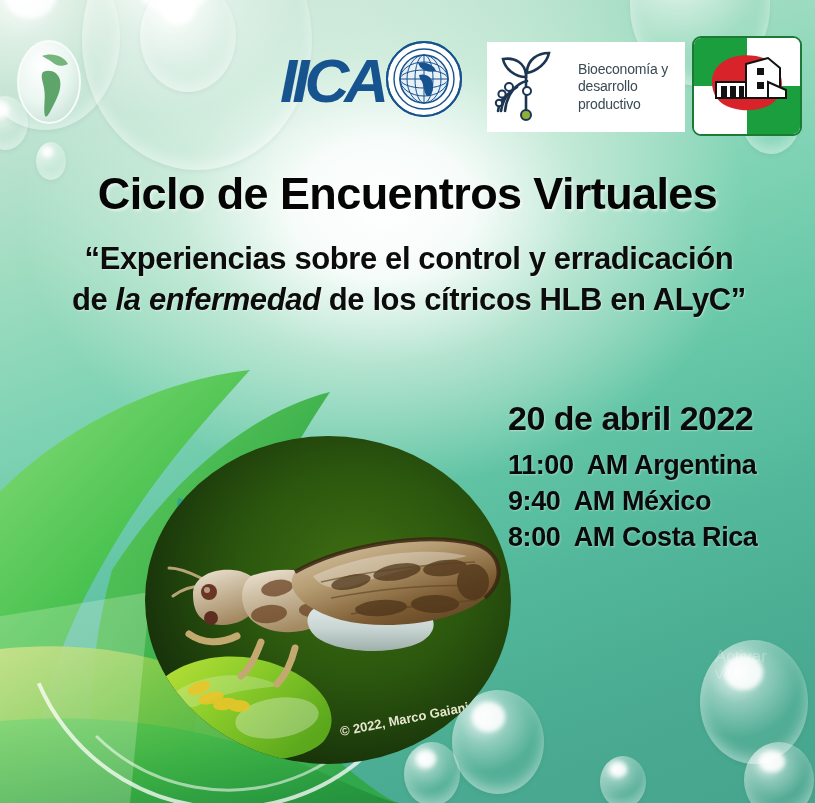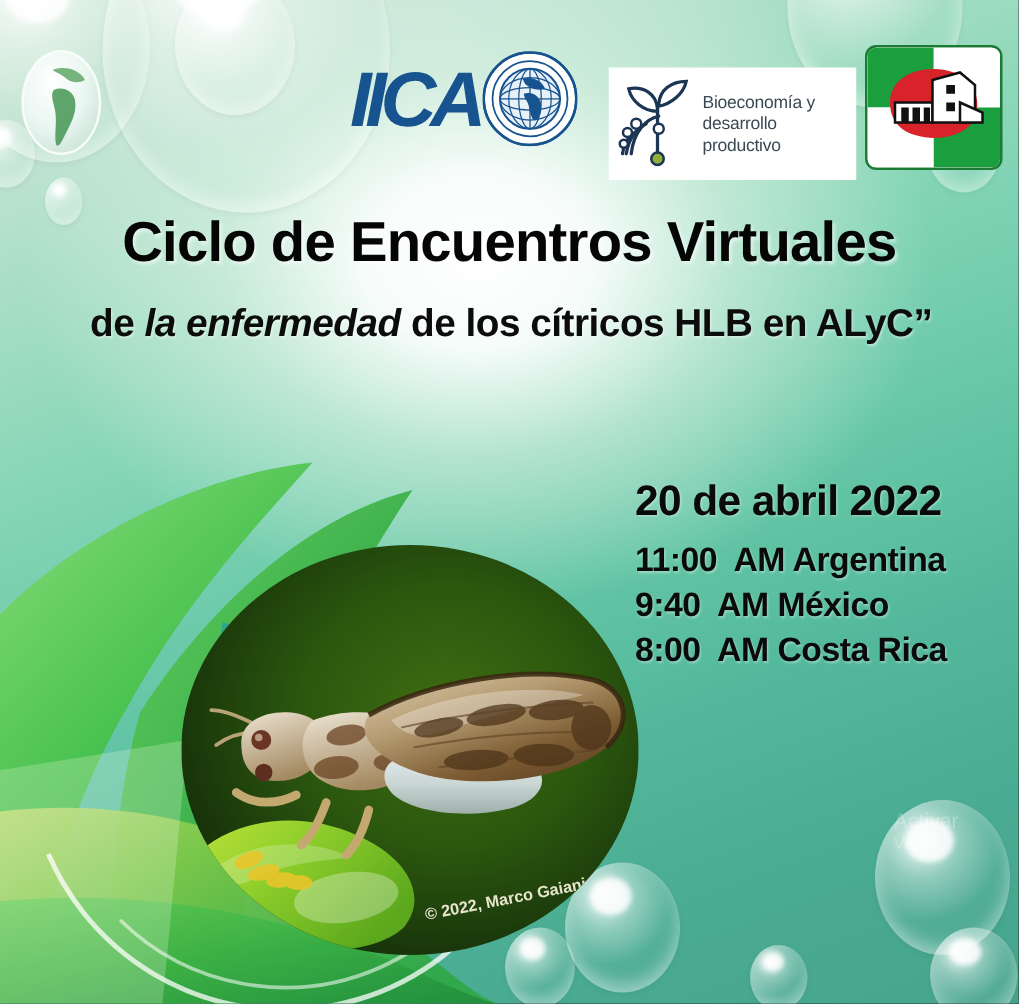--- a/index.html
+++ b/index.html
@@ -58,22 +58,22 @@
   
   .iica{position:absolute;left:280px;top:26px;width:200px;height:82px;display:flex;align-items:center;}
   .iica-word{
     font-family:"Liberation Sans","DejaVu Sans",sans-serif;
     font-style:italic;font-weight:bold;font-size:62px;color:#17548f;
     letter-spacing:-5px;line-height:1;
   }
 
   
   .biodp{
-    position:absolute;left:487px;top:40px;width:198px;height:90px;
-    background:#ffffff;display:flex;align-items:center;gap:5px;padding:5px 6px;
+    position:absolute;left:487px;top:28px;width:198px;height:90px;
+    background:#ffffff;display:flex;align-items:center;gap:21px;padding:5px 6px;
   }
   .biodp-txt{
     font-size:14px;color:#3a4a52;line-height:1.22;font-weight:500;
     letter-spacing:-0.2px;
   }
 
   
   .crest{
     position:absolute;left:692px;top:22px;width:110px;height:100px;
     border:2px solid #1b7a33;border-radius:9px;overflow:hidden;background:#fff;
@@ -100,21 +100,21 @@
   
   .photo{
     position:absolute;left:145px;top:436px;width:366px;height:328px;
     border-radius:50%;overflow:hidden;
   }
 
   
   .datebox{position:absolute;left:508px;top:382px;width:300px;}
   .dateline{
     font-size:34px;font-weight:bold;color:#0a0a0a;letter-spacing:-0.5px;
-    margin-bottom:10px;text-shadow:1px 1px 2px rgba(255,255,255,0.4);
+    margin-bottom:10px;text-shadow:1px 1px 2px rgba(255,255,255,0.4);margin-top:17px;
   }
   .timeline{
     font-size:27px;font-weight:bold;color:#0a0a0a;letter-spacing:-0.4px;
     line-height:1.33;white-space:pre;
     text-shadow:1px 1px 2px rgba(255,255,255,0.35);
   }
   .watermark{
     position:absolute;right:10px;top:646px;width:90px;
     text-align:left;color:rgba(255,255,255,0.28);
     font-size:17px;line-height:1.25;font-weight:500;
@@ -268,20 +268,21 @@
           <rect x="63" y="30" width="7" height="7"></rect>
           <rect x="63" y="44" width="7" height="7"></rect>
         </g>
       </svg>
     </div>
   </div>
 
   <div class="maintitle">Ciclo de Encuentros Virtuales</div>
 
   <div class="subtitle">
+    <div>“Experiencias sobre el control y erradicación</div>
     <div>
       <span>de </span><span class="ital">la enfermedad</span><span> de los cítricos HLB en ALyC”</span>
     </div>
   </div>
 
   <div class="photo">
     <svg width="366" height="328" viewBox="0 0 366 328" aria-hidden="true">
       <defs>
         <radialGradient id="pbg" cx="58%" cy="42%" r="78%">
           <stop offset="0%" stop-color="#3f6e12"></stop>

